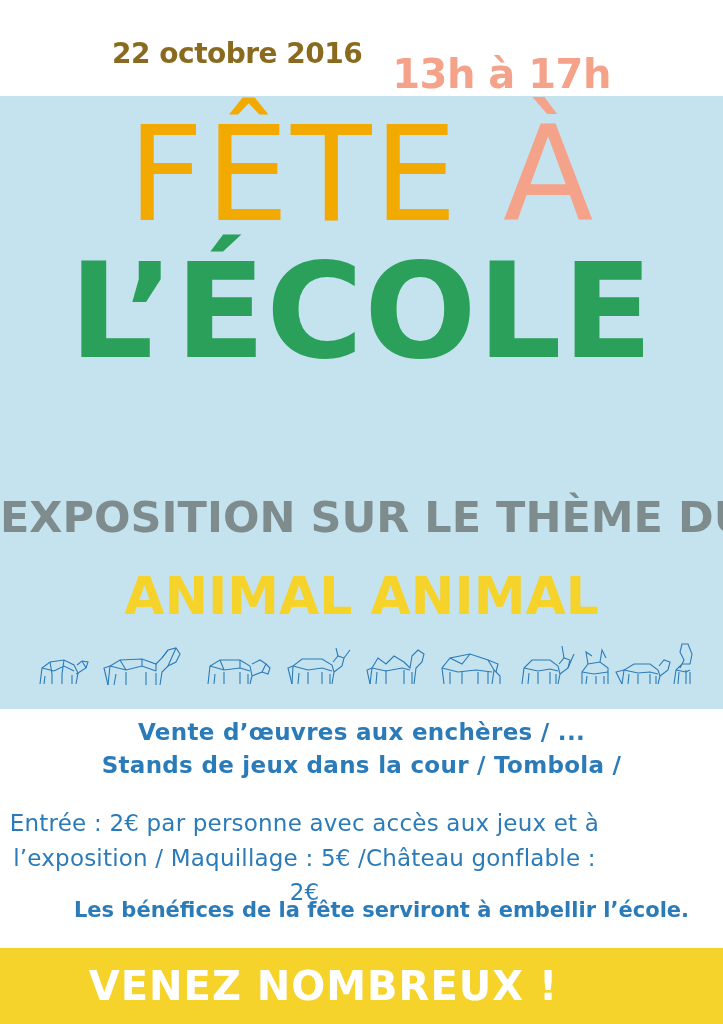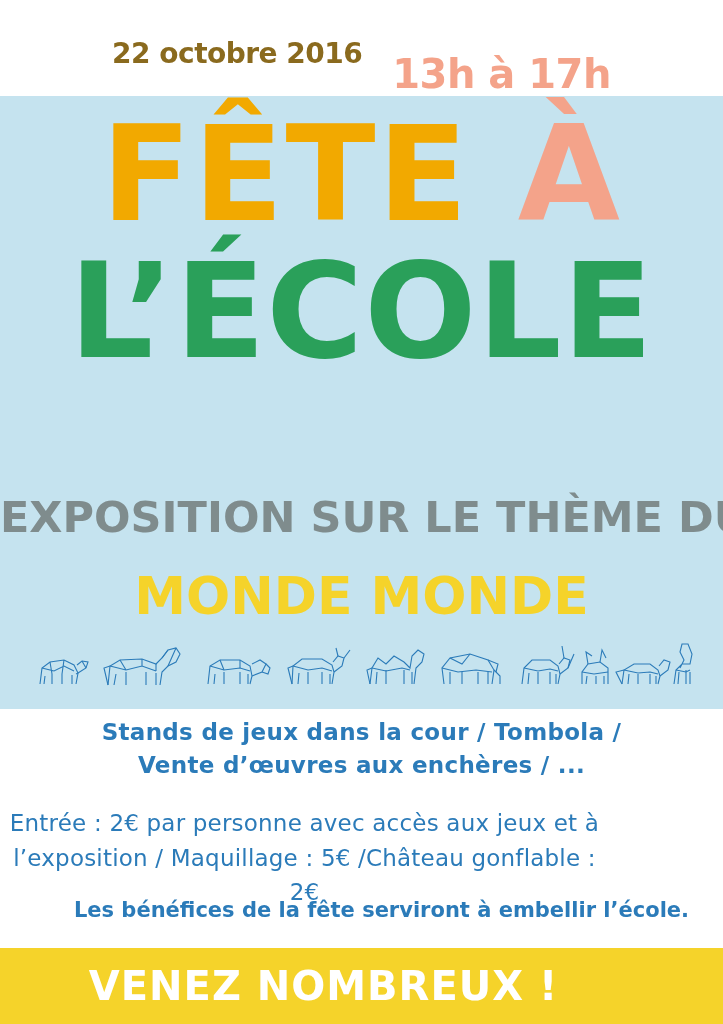--- a/index.html
+++ b/index.html
@@ -80,21 +80,21 @@
 
   
   .title-block {
     position: absolute;
     left: 0; top: 112px;
     width: 723px;
     text-align: center;
   }
   .title-line1 {
     font-family: "DejaVu Sans", sans-serif;
-    font-weight: bold;
+    font-weight: normal;
     font-size: 132px;
     line-height: 0.95;
     letter-spacing: 2px;
     color: #f2a900;
     margin: 0;
     white-space: nowrap;
   }
   .title-line1 .accent-a {
     color: #f4a38a;
   }
@@ -213,21 +213,21 @@
     <span class="date-text">22 octobre 2016</span>
     <span class="time-text">13h à 17h</span>
   </div>
 
   <div class="title-block">
     <div class="title-line1"><span>FÊTE </span><span class="accent-a">À</span></div>
     <div class="title-line2">L’ÉCOLE</div>
   </div>
 
   <div class="subtitle1">EXPOSITION SUR LE THÈME DU</div>
-  <div class="subtitle2">MONDE MONDE</div>
+  <div class="subtitle2">ANIMAL ANIMAL</div>
 
   <div class="frieze">
     <svg width="663" height="62" viewBox="0 0 663 62" fill="none" stroke="#2b7bb9" stroke-width="1.1">
 
       <g>
         <path d="M10 46 L12 30 L20 24 L34 22 L44 27 L48 35 L46 46"></path>
         <path d="M14 46 L15 38 M22 46 L22 36 M32 46 L32 36 M42 46 L42 37"></path>
         <path d="M12 30 L24 33 L34 28 L44 33 M20 24 L22 36 M34 22 L32 36 M48 35 L46 36"></path>
         <path d="M48 35 L56 30 L58 24 L52 23 L47 27"></path>
         <path d="M52 23 L56 30"></path>
@@ -299,22 +299,22 @@
 
       <g>
         <path d="M644 46 L646 32 L652 26 L660 26 L662 16 L658 6 L652 6 L650 14 L654 22 L650 30"></path>
         <path d="M648 46 L649 34 M656 46 L656 32 M660 46 L660 34"></path>
         <path d="M646 32 L656 34 L660 32"></path>
       </g>
     </svg>
   </div>
 
   <div class="info-block">
+    <div class="info-line">Vente d’œuvres aux enchères / ...</div>
     <div class="info-line">Stands de jeux dans la cour / Tombola /</div>
-    <div class="info-line">Vente d’œuvres aux enchères / ...</div>
   </div>
 
   <div class="price-block">
     <div class="price-line">Entrée : 2€ par personne avec accès aux jeux et à</div>
     <div class="price-line">l’exposition / Maquillage : 5€ /Château gonflable : 2€</div>
   </div>
 
   <div class="benefit-line">Les bénéfices de la fête serviront à embellir l’école.</div>
 
   <div class="footer-text">VENEZ NOMBREUX !</div>

